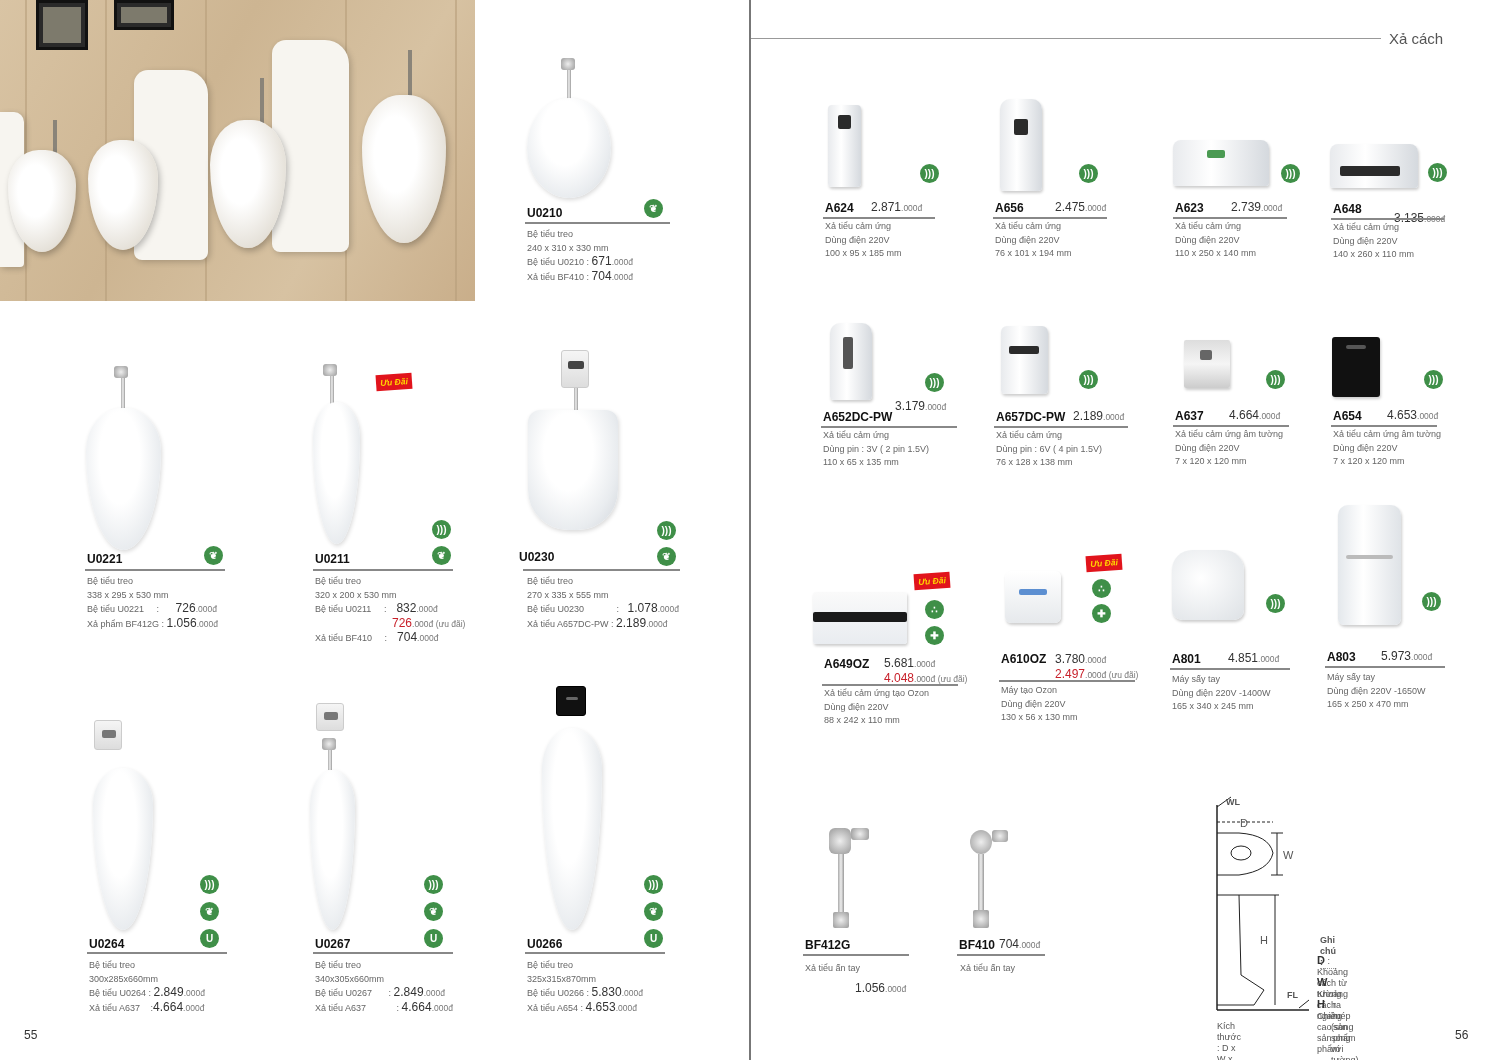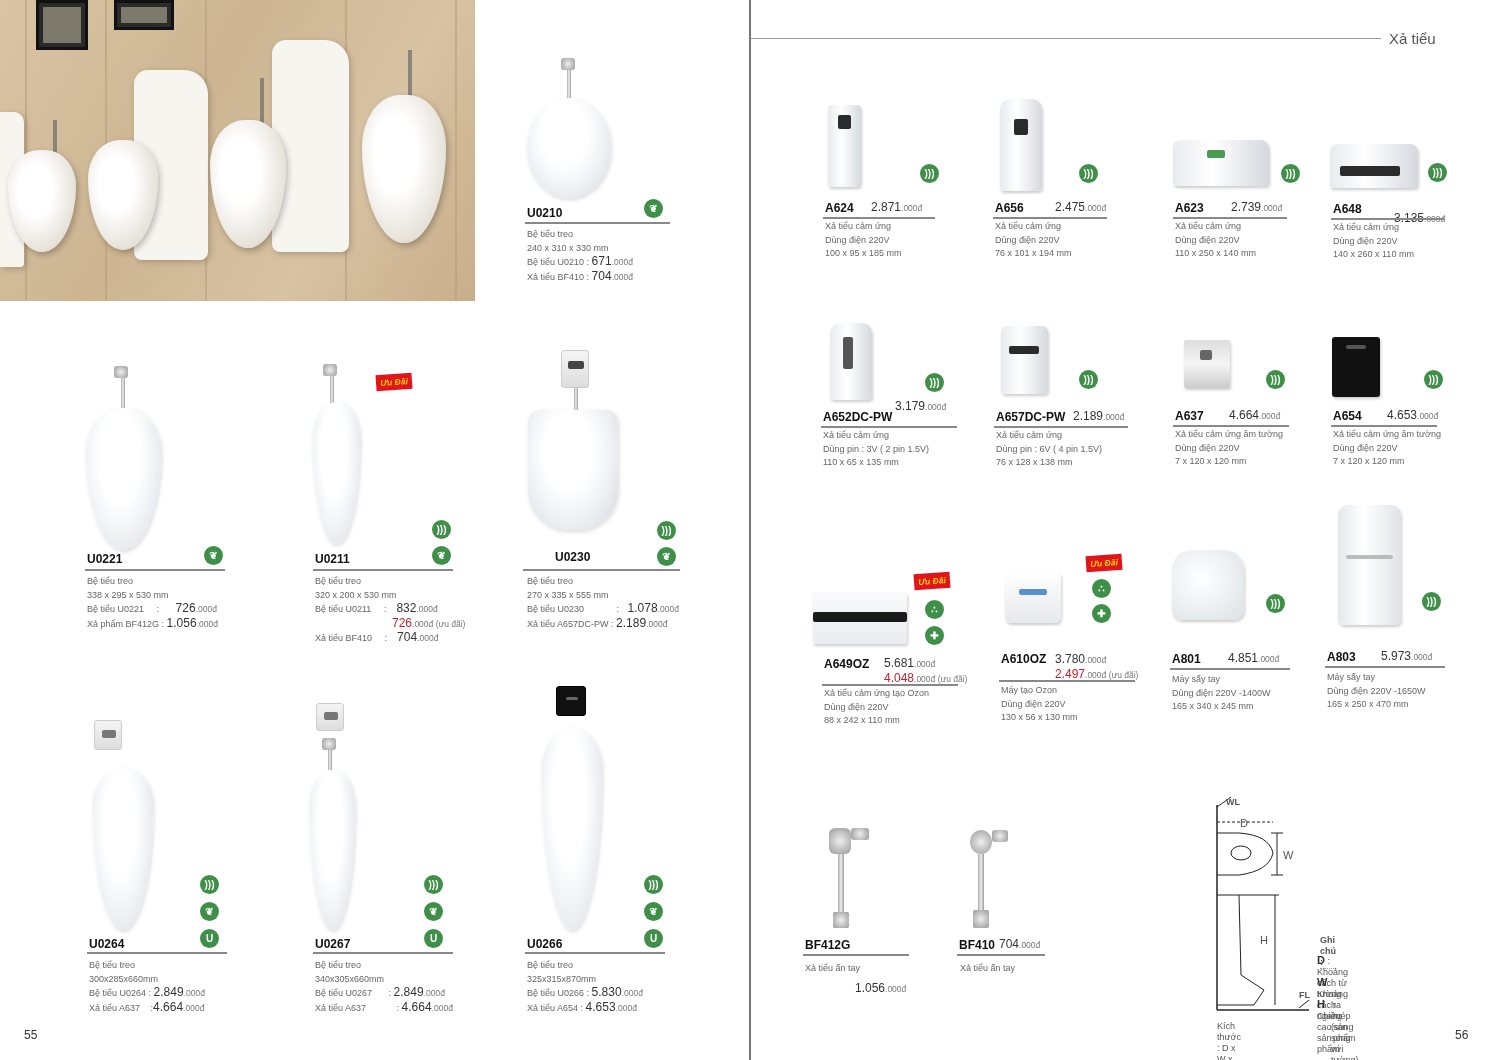--- a/index.html
+++ b/index.html
@@ -117,21 +117,21 @@
   </div>
 
   <div class="prod">
     <div class="sensor" style="left:561px;top:350px;width:28px;height:38px">
         <div class="win" style="left:6px;top:10px;width:16px;height:8px"></div>
       </div>
     <div class="valve" style="left:574px;top:388px;height:24px"></div>
     <div class="urinal" style="left:528px;top:410px;width:90px;height:120px;border-radius:12px 12px 40px 40px"></div>
     <div class="icon" style="left:657px;top:521px">)))</div>
     <div class="icon" style="left:657px;top:547px">❦</div>
-    <div class="model" style="left:555px;top:550px">U0230</div>
+    <div class="model" style="left:519px;top:550px">U0230</div>
     <div class="rule" style="left:523px;top:569px;width:157px"></div>
     <div class="desc" style="left:527px;top:575px">
       <div>Bệ tiểu treo</div>
       <div>270 x 335 x 555 mm</div>
       <div><span>Bệ tiểu U0230</span> <span style="margin-left:30px">:</span> <b class="big" style="margin-left:6px">1.078</b><span class="sm">.000đ</span></div>
       <div><span>Xả tiểu A657DC-PW</span> <span>:</span> <b class="big">2.189</b><span class="sm">.000đ</span></div>
     </div>
   </div>
 
   <div class="prod">
@@ -188,21 +188,21 @@
       <div><span>Bệ tiểu U0266</span> <span>:</span> <b class="big">5.830</b><span class="sm">.000đ</span></div>
       <div><span>Xả tiểu A654</span> <span>:</span> <b class="big">4.653</b><span class="sm">.000đ</span></div>
     </div>
   </div>
 
   <div class="pnum" style="left:24px;top:1028px">55</div>
 </div>
 
 <div class="page right">
   <div class="hdr-line"></div>
-  <div class="hdr-title">Xả tiểu</div>
+  <div class="hdr-title">Xả cách</div>
 
   <div class="dev" style="left:77px;top:105px;width:33px;height:82px">
       <div class="win" style="left:10px;top:10px;width:13px;height:14px"></div>
     </div>
   <div class="icon" style="left:169px;top:164px">)))</div>
   <div class="model" style="left:74px;top:201px">A624</div>
   <div class="desc" style="left:120px;top:201px"><span class="big">2.871</span><span class="sm">.000đ</span></div>
   <div class="rule" style="left:72px;top:217px;width:112px"></div>
   <div class="desc" style="left:74px;top:220px">
       <div>Xả tiểu cảm ứng</div>
@@ -402,21 +402,21 @@
         <line x1="66" y1="100" x2="66" y2="210"></line>
         <line x1="30" y1="100" x2="70" y2="100"></line>
         <line x1="8" y1="12" x2="22" y2="2"></line>
         <line x1="90" y1="213" x2="100" y2="205"></line>
       </g>
     </svg>
     <div class="note" style="left:475px;top:797px;font-weight:bold">WL</div>
     <div class="note" style="left:489px;top:818px;font-size:11px">D</div>
     <div class="note" style="left:532px;top:850px;font-size:11px">W</div>
     <div class="note" style="left:509px;top:935px;font-size:11px">H</div>
-    <div class="note" style="left:548px;top:990px;font-weight:bold">FL</div>
+    <div class="note" style="left:536px;top:990px;font-weight:bold">FL</div>
 
     <div class="note" style="left:569px;top:935px;font-weight:bold;border-bottom:1px dotted #999">Ghi chú :</div>
     <div class="note" style="left:566px;top:955px"><b>D</b> <span>:</span> <span>Khoảng cách từ tường</span><div style="padding-left:16px">ra mép sản phẩm</div></div>
     <div class="note" style="left:566px;top:977px"><b>W</b><span>:</span> <span>Khoảng cách ngang</span><div style="padding-left:14px">(song song với tường)</div></div>
     <div class="note" style="left:566px;top:999px"><b>H</b> <span>:</span> <span>Chiều cao sản phẩm</span></div>
     <div class="note" style="left:466px;top:1021px">Kích thước : D x W x  H mm</div>
   </div>
 
   <div class="pnum" style="left:704px;top:1028px">56</div>
 </div>

